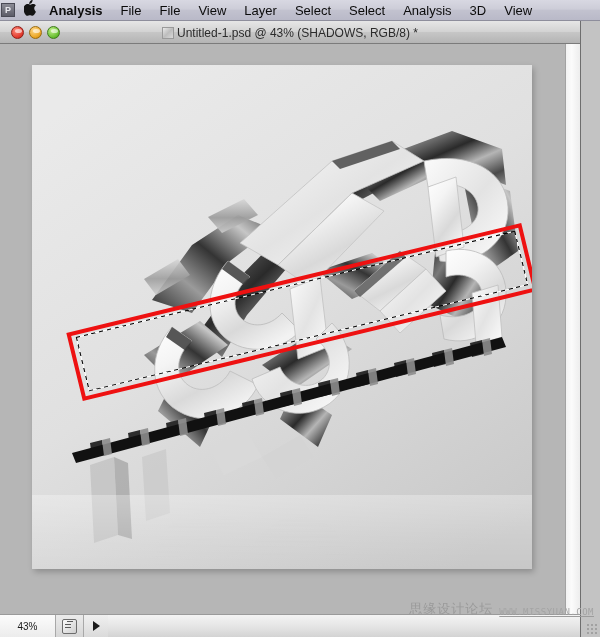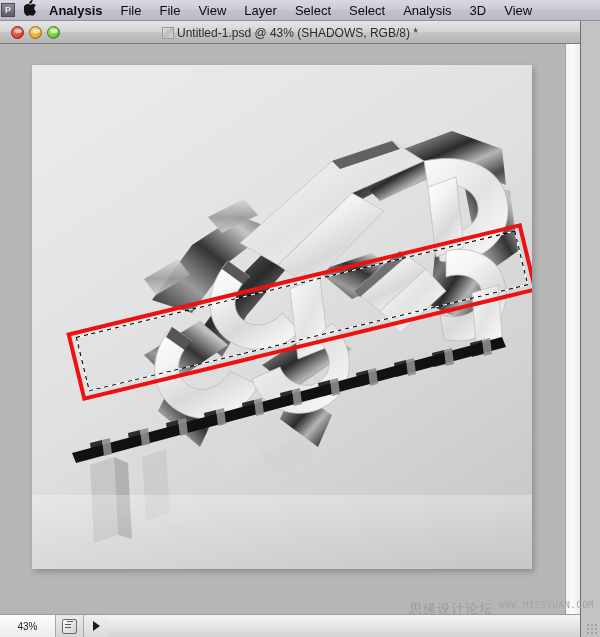--- a/index.html
+++ b/index.html
@@ -265,24 +265,25 @@
     height: 616px;
     background: #c3c3c3;
   }
 
   
   .watermark {
     position: absolute;
     right: 6px;
     top: 600px;
     display: flex;
-    align-items: flex-start;
+    align-items: flex-end;
     gap: 6px;
     color: #9c9c9c;
     pointer-events: none;
+    text-decoration: underline;
   }
   .wm-cn {
     font-size: 13px;
     letter-spacing: 1px;
     color: #9a9a9a;
     font-family: "DejaVu Sans", sans-serif;
   }
   .wm-url {
     font-size: 9px;
     letter-spacing: 0.5px;

